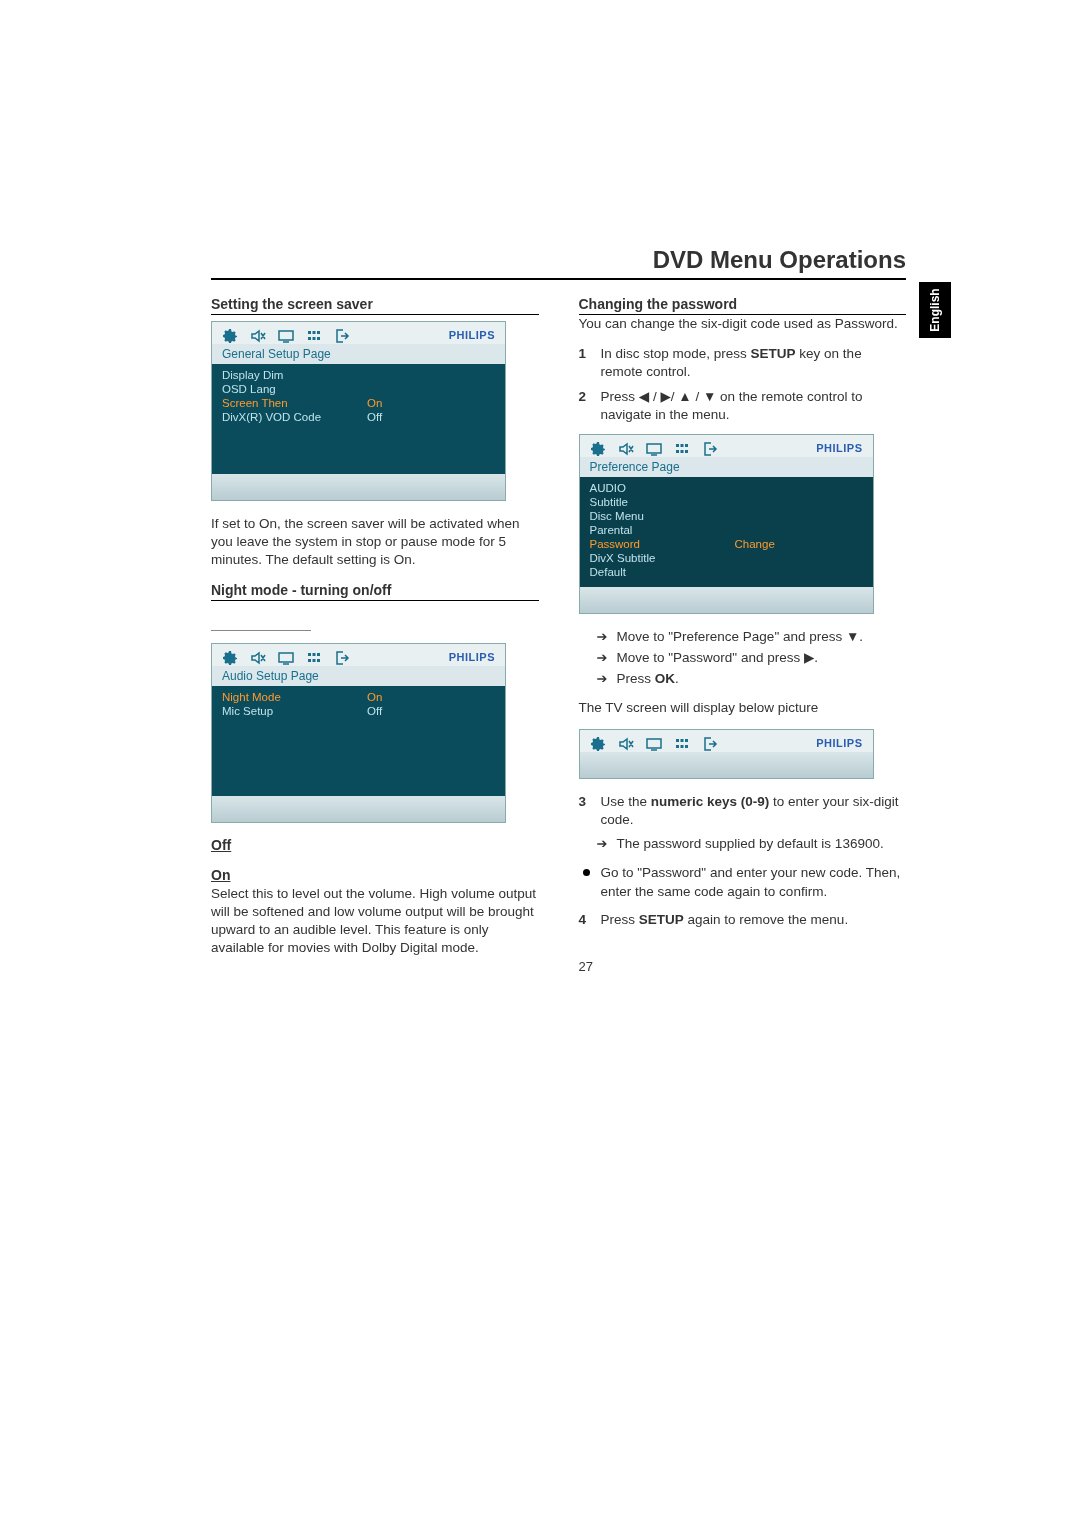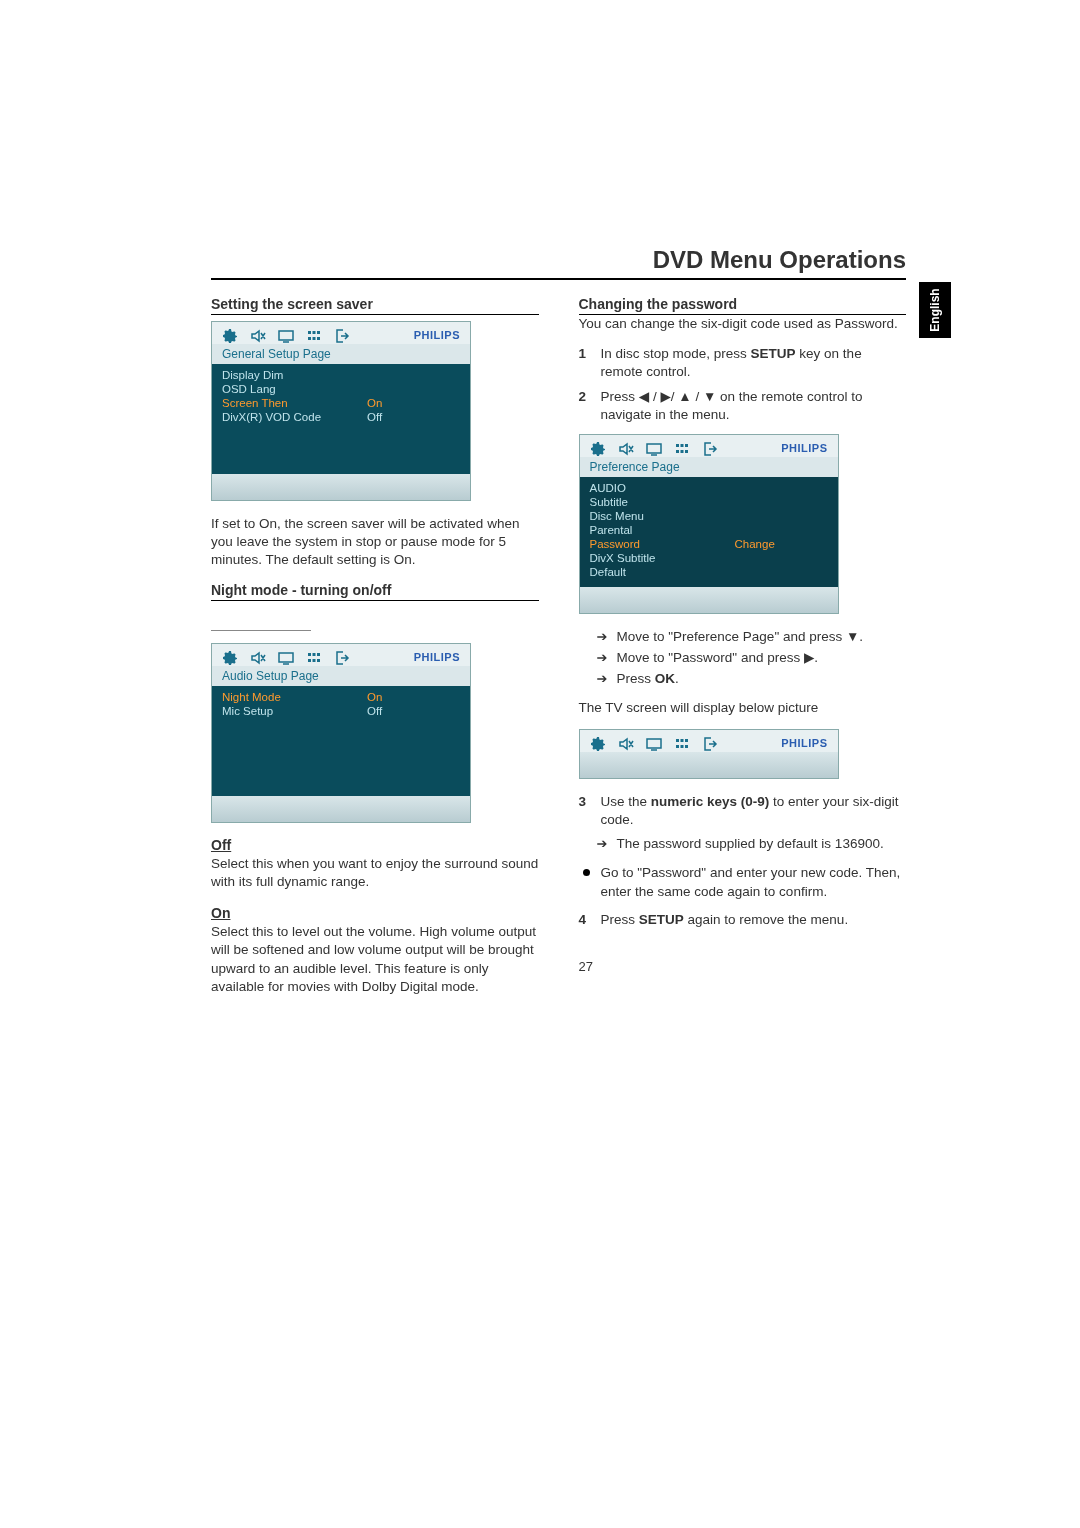--- a/index.html
+++ b/index.html
@@ -112,21 +112,21 @@
     position: absolute; left: 4px; top: 5px;
     width: 7px; height: 7px; border-radius: 50%;
     background: #000;
   }
 
   .kb-arrow { font-family: Arial, sans-serif; }
   .bold { font-weight: bold; }
 
   
   .osd {
-    width: 260px;
+    width: 295px;
     margin: 6px 0 14px 0;
     border: 1px solid #8aa;
     background: #0c4a6e;
   }
   .osd .iconbar {
     display: flex;
     align-items: center;
     gap: 12px;
     padding: 6px 10px 2px 10px;
     background: #e8f0f2;
@@ -325,21 +325,20 @@
             </div>
             <div class="menu-row">
               <span class="label">Mic Setup</span>
               <span class="value">Off</span>
             </div>
           </div>
         <div class="footer"></div>
       </div>
 
       <div class="option-label">Off</div>
-      <p class="body-text">Select this when you want to enjoy the surround sound with its full dynamic range.</p>
 
       <div class="option-label">On</div>
       <p class="body-text">Select this to level out the volume. High volume output will be softened and low volume output will be brought upward to an audible level. This feature is only available for movies with Dolby Digital mode.</p>
 
     </div>
 
     <div class="col">
 
       <div class="subheading">Changing the password</div>
 

